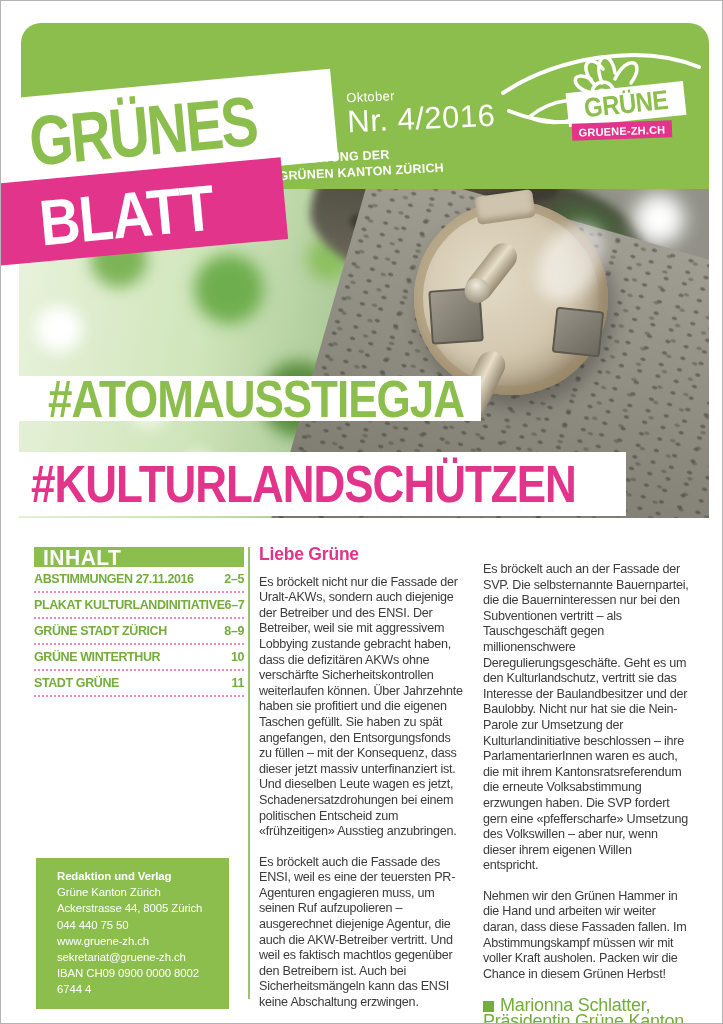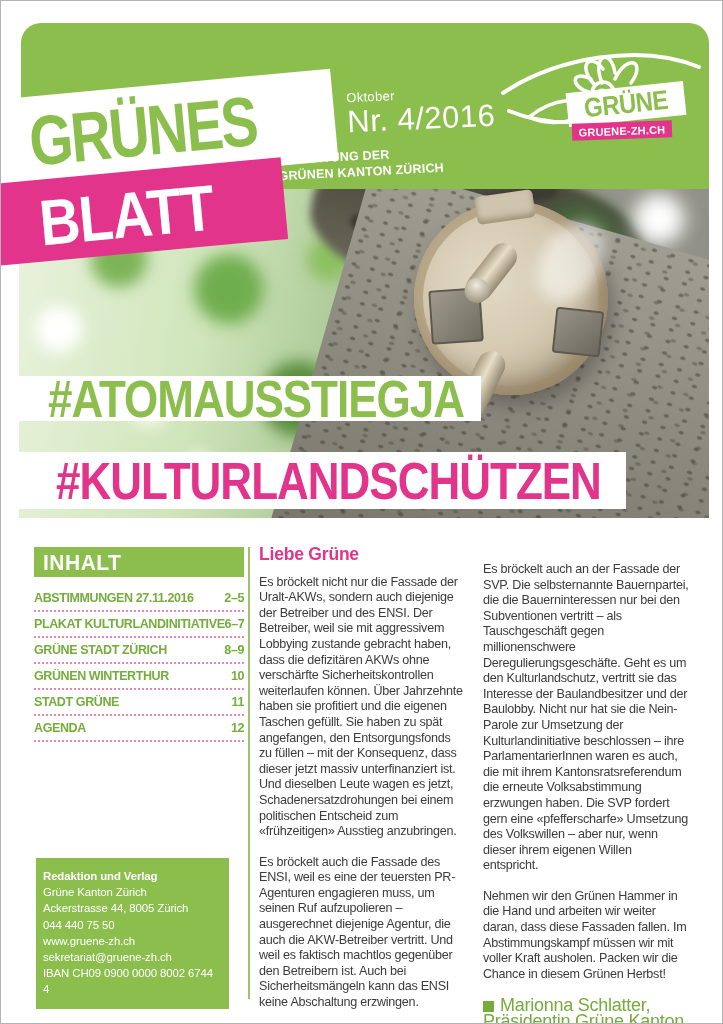--- a/index.html
+++ b/index.html
@@ -70,35 +70,35 @@
   .contact-right{position:absolute;left:140px;top:108px;width:48px;height:46px;border-radius:4px;
                  transform:rotate(6deg);background:linear-gradient(135deg,#9a958a,#6a665b);
                  box-shadow:inset 0 0 0 2px #5d594e;}
   .pin{position:absolute;border-radius:14px;background:linear-gradient(90deg,#a89c83,#e8dfc9 45%,#948871);}
   .pin-top{left:64px;top:38px;width:27px;height:66px;transform:rotate(38deg);}
   .pin-bottom{left:54px;top:148px;width:28px;height:70px;transform:rotate(26deg);}
   .pin::after{content:"";position:absolute;left:1px;bottom:-3px;width:25px;height:25px;border-radius:50%;
               background:radial-gradient(circle at 35% 35%,#efeadb,#a79d89 70%,#7c7260);}
   .hash-band{position:absolute;left:0;background:#fff;display:flex;align-items:center;}
   .hash-band-1{top:187px;width:462px;height:45px;justify-content:center;}
-  .hash-band-2{top:263px;width:607px;height:57px;justify-content:center;}
+  .hash-band-2{top:263px;width:607px;height:64px;}
   .hash-text{font-size:44px;font-weight:800;letter-spacing:-1px;padding-left:12px;
              transform:scaleY(1.18);white-space:nowrap;}
   .hash-green{color:#8cbe4e;}
   .hash-pink{color:#e2348b;}
   
   .divider{position:absolute;left:247px;top:546px;width:2px;height:452px;background:#9cc36c;}
   .toc{position:absolute;left:33px;top:546px;width:210px;}
-  .inhalt-bar{background:#8cbe4e;height:30px;display:flex;align-items:center;margin-bottom:9px;}
+  .inhalt-bar{background:#8cbe4e;height:20px;display:flex;align-items:center;}
   .inhalt-bar span{color:#fff;font-size:21px;font-weight:800;letter-spacing:.5px;padding-left:9px;transform:scaleY(1.08);}
   .toc-row{display:flex;justify-content:space-between;
            border-bottom:2px dotted #ef86b8;padding:5px 0 5px;cursor:pointer;}
   .toc-label,.toc-pages{color:#75ad3c;font-size:12.5px;font-weight:800;letter-spacing:-.4px;white-space:nowrap;}
   .imprint{position:absolute;left:35px;top:857px;width:193px;background:#8cbe4e;color:#fff;
-           padding:10px 7px 11px;box-sizing:border-box;font-size:11.4px;line-height:16.2px;letter-spacing:-.1px;}
+           padding:10px 21px 11px;box-sizing:border-box;font-size:11.4px;line-height:16.2px;letter-spacing:-.1px;}
   .imprint .bold{font-weight:700;}
   .col{position:absolute;width:207px;color:#3b3b3b;font-size:12.6px;line-height:15.6px;letter-spacing:-.25px;}
   .col-2{left:258px;top:546px;}
   .col-3{left:482px;top:549px;}
   .col p{margin:12px 0 15px 0;}
   .article-heading{color:#e2348b;font-size:17.5px;font-weight:700;letter-spacing:-.2px;margin:0 0 7px 0;}
   .byline{color:#75ad3c;font-size:18px;line-height:16px;margin-top:6px;}
   .byline-square{display:inline-block;width:11px;height:11px;background:#75ad3c;margin-right:6px;vertical-align:-1px;}
 </style>
 </head>
@@ -179,30 +179,26 @@
     </div>
     <div class="toc-row">
       <span class="toc-label">PLAKAT KULTURLANDINITIATIVE</span>
       <span class="toc-pages">6–7</span>
     </div>
     <div class="toc-row">
       <span class="toc-label">GRÜNE STADT ZÜRICH</span>
       <span class="toc-pages">8–9</span>
     </div>
     <div class="toc-row">
-      <span class="toc-label">GRÜNEN WINTERTHUR</span>
+      <span class="toc-label">GRÜNE WINTERTHUR</span>
       <span class="toc-pages">10</span>
     </div>
     <div class="toc-row">
       <span class="toc-label">STADT GRÜNE</span>
       <span class="toc-pages">11</span>
-    </div>
-    <div class="toc-row">
-      <span class="toc-label">AGENDA</span>
-      <span class="toc-pages">12</span>
     </div>
   </div>
 
   <div class="imprint">
     <div class="bold">Redaktion und Verlag</div>
     <div>Grüne Kanton Zürich</div>
     <div>Ackerstrasse 44, 8005 Zürich</div>
     <div>044 440 75 50</div>
     <div>www.gruene-zh.ch</div>
     <div>sekretariat@gruene-zh.ch</div>

